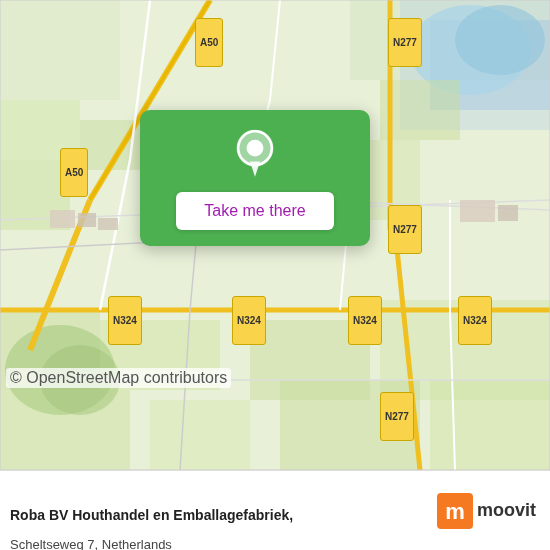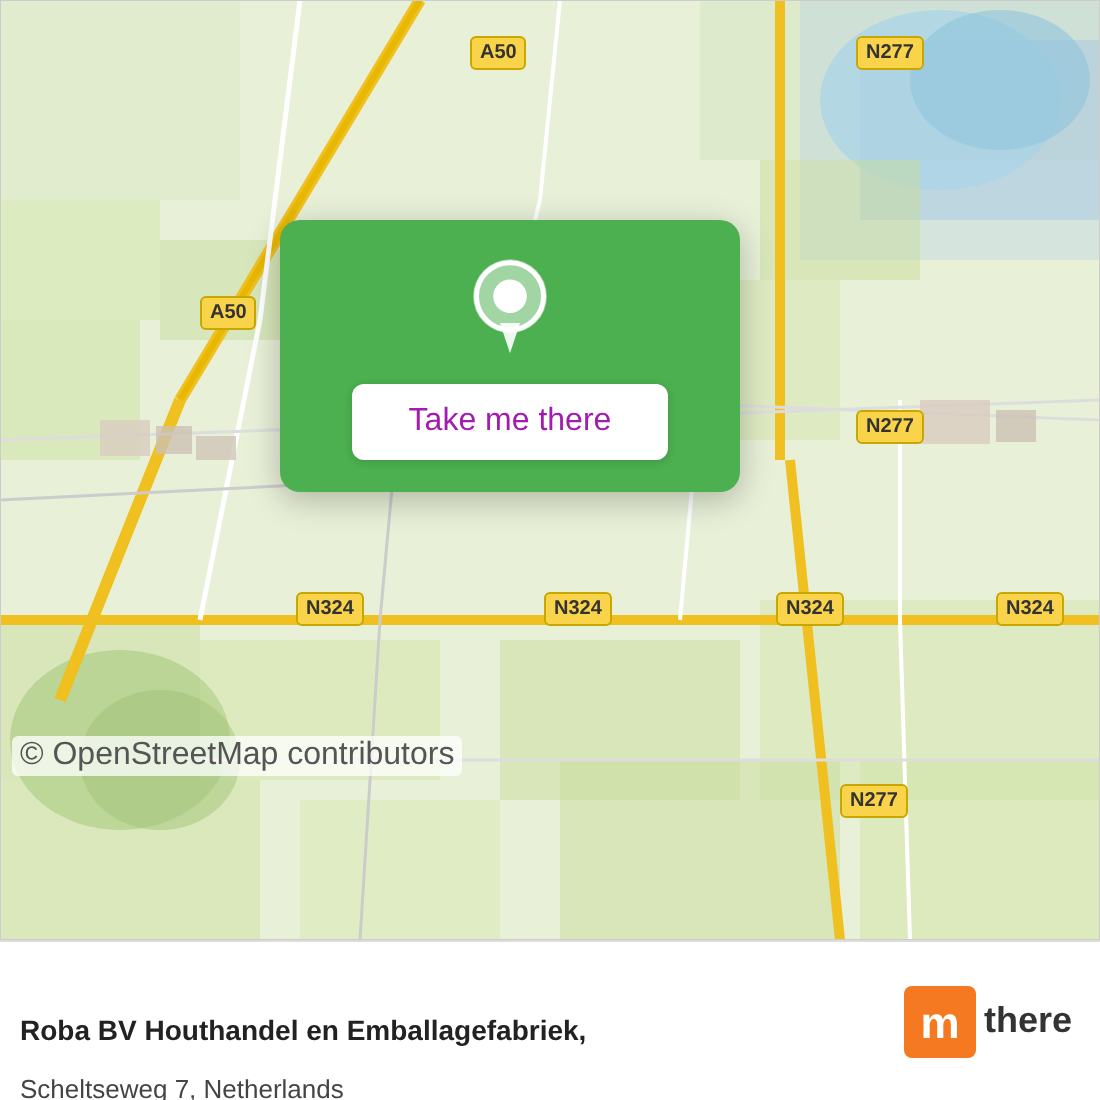--- a/index.html
+++ b/index.html
@@ -126,23 +126,22 @@
 
     
     .road-label {
       position: absolute;
       background: #f9d44b;
       border: 1px solid #c8a800;
       border-radius: 3px;
       font-size: 10px;
       font-weight: 700;
       color: #333;
-      padding: 2px 4px;
+      padding: 18px 4px;
       z-index: 4;
-      margin-left: 40px;
     }
   </style>
 </head>
 <body>
 
 <div id="map-container">
   
   <svg id="map-svg" viewBox="0 0 550 470" xmlns="http://www.w3.org/2000/svg">
 
     <rect width="550" height="470" fill="#e8f0d8"></rect>
@@ -251,15 +250,15 @@
   <div id="bottom-info">
     <span id="location-name">Roba BV Houthandel en Emballagefabriek,</span>
     <span id="location-address">Scheltseweg 7, Netherlands</span>
   </div>
   <div id="moovit-logo">
 
     <svg id="moovit-icon" viewBox="0 0 36 36" xmlns="http://www.w3.org/2000/svg">
       <rect width="36" height="36" rx="4" fill="#f47920"></rect>
       <text x="18" y="26" text-anchor="middle" font-family="Arial" font-weight="bold" font-size="22" fill="white">m</text>
     </svg>
-    <span id="moovit-text">there</span>
+    <span id="moovit-text">moovit</span>
   </div>
 </div>
 
 </body></html>

